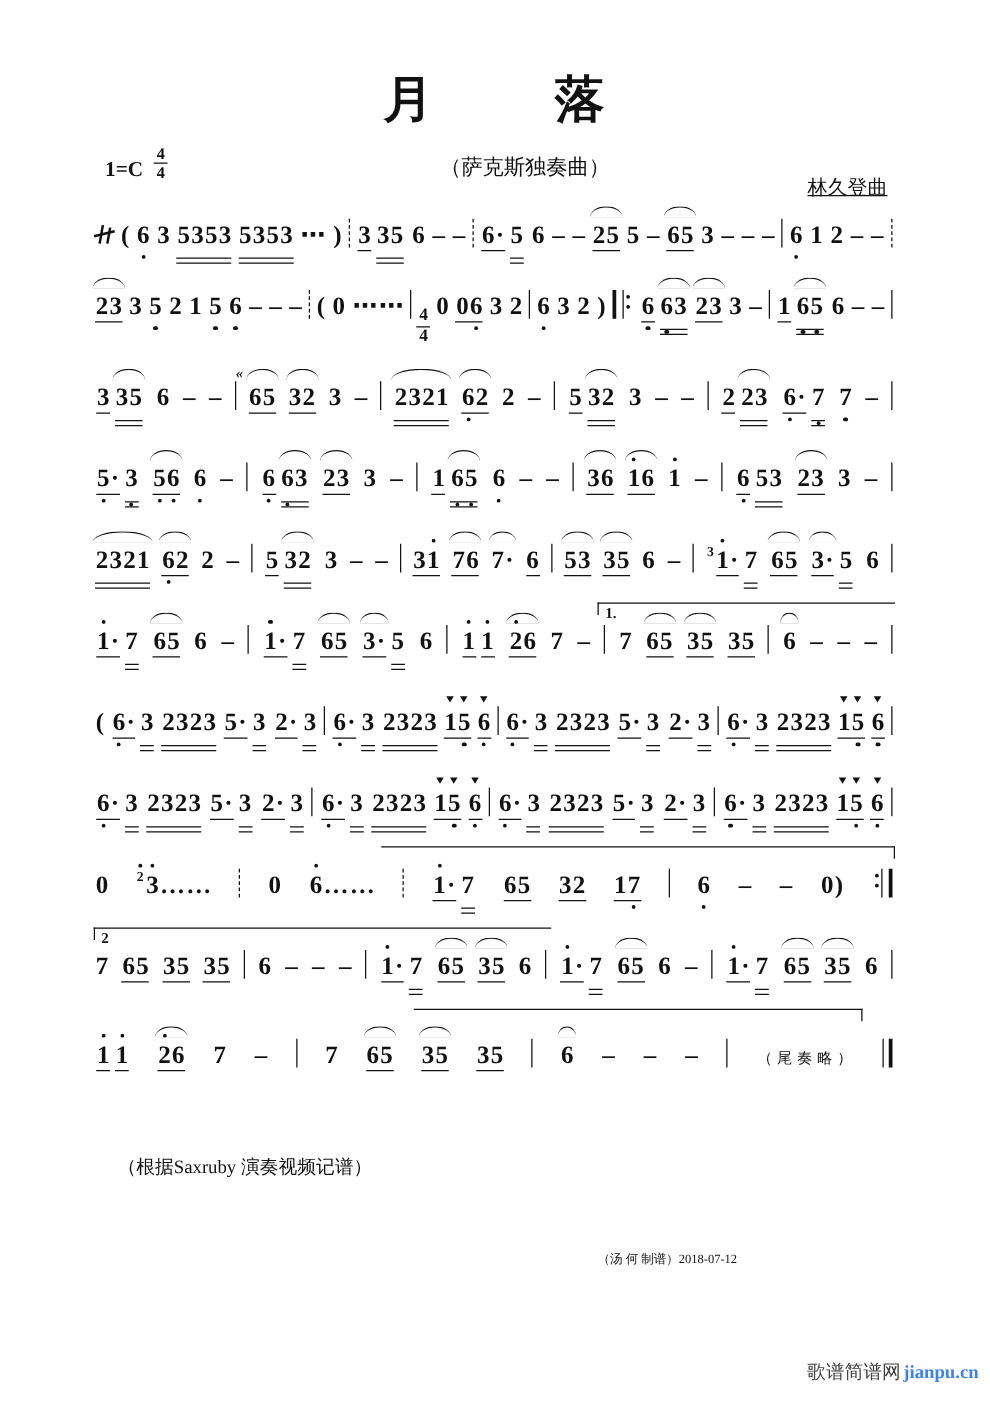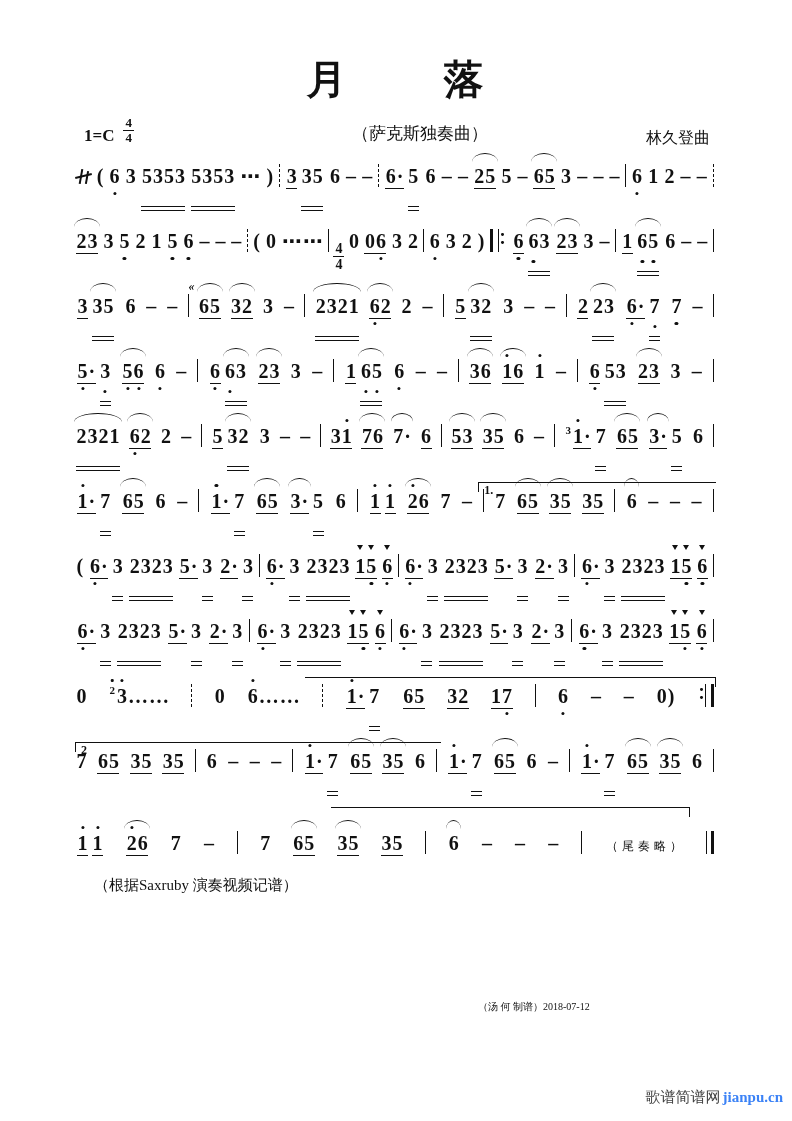--- a/index.html
+++ b/index.html
@@ -5,32 +5,32 @@
   html,body{margin:0;padding:0;background:#e9e9e9;}
   .page{position:relative;width:792px;height:1121px;background:#ffffff;margin:0 auto;
         font-family:"Liberation Serif","DejaVu Serif","DejaVu Sans",serif;color:#111;overflow:hidden;}
   
   .title{position:absolute;top:52px;left:0;right:0;display:flex;justify-content:center;gap:95px;
          font-size:40px;font-weight:700;letter-spacing:2px;}
   .keysig{position:absolute;left:84px;top:116px;font-size:17px;font-weight:700;display:flex;align-items:flex-end;gap:9px;}
   .hfrac{display:inline-flex;flex-direction:column;align-items:center;font-weight:700;font-size:13px;line-height:1.1;}
   .hfrac b:first-child{border-bottom:1.6px solid #111;padding:0 2px;}
   .subtitle{position:absolute;top:122px;left:0;right:0;text-align:center;font-size:17px;margin-left:48px;}
-  .composer{position:absolute;top:128px;right:82px;font-size:16px;}
+  .composer{position:absolute;top:140px;right:82px;font-size:16px;text-decoration:underline;}
   
   .music{position:absolute;left:75px;width:640px;top:152px;}
   .lrow{position:relative;height:65px;}
   .mline{position:absolute;left:0;right:0;bottom:10px;display:flex;justify-content:space-between;align-items:baseline;}
   .grp{display:inline-block;white-space:nowrap;}
   .grp .tok{margin:0 1px;}
   .tok{position:relative;display:inline-block;white-space:nowrap;padding:0 1px;}
   .txt{display:inline-block;font-weight:700;font-size:20px;line-height:22px;}
   .ch{position:relative;display:inline-block;padding:0 0.5px;}
   .tok.u1>.txt{border-bottom:1.6px solid #111;padding-bottom:1px;}
-  .tok.u2>.txt{position:relative;border-bottom:1.6px solid #111;padding-bottom:19px;}
+  .tok.u2>.txt{position:relative;border-bottom:1.6px solid #111;padding-bottom:7px;}
   .tok.u2>.txt::after{content:"";position:absolute;left:0;right:0;bottom:-4.5px;border-bottom:1.6px solid #111;}
   .ch .da{position:absolute;top:-6px;left:50%;transform:translateX(-50%);width:3.2px;height:3.2px;border-radius:50%;background:#111;}
   .ch .db{position:absolute;bottom:-8px;left:50%;transform:translateX(-50%);width:3.2px;height:3.2px;border-radius:50%;background:#111;}
   .tok.u2 .ch .db{bottom:-11px;}
   .ch .st{position:absolute;top:-10px;left:50%;transform:translateX(-50%);width:0;height:0;
           border-left:3px solid transparent;border-right:3px solid transparent;border-top:5px solid #111;}
   .slur{position:absolute;top:-12px;left:-1px;right:-1px;height:8px;
         border-top:1.7px solid #111;border-radius:50% 50% 0 0 / 100% 100% 0 0;}
   .grace{display:inline-block;font-size:11px;font-weight:700;transform:translateY(-9px);margin-right:1px;}
   .grace .ch .da{top:-5px;width:2.5px;height:2.5px;}
@@ -53,21 +53,21 @@
   .volta.hl{border-left:1.7px solid #111;}
   .volta.hr{border-right:1.7px solid #111;}
   .volta .vl{position:absolute;top:1px;left:5px;font-size:12px;font-weight:700;line-height:1;}
   
   .segno{position:relative;display:inline-block;width:17px;height:17px;transform:translateY(2px);}
   .segno i{position:absolute;background:#111;}
   .segno .s1{width:17px;height:2px;top:7px;left:0;transform:rotate(-14deg);}
   .segno .s2{width:2px;height:15px;top:1px;left:5px;transform:rotate(10deg);}
   .segno .s3{width:2px;height:13px;top:3px;left:11px;transform:rotate(10deg);}
   
-  .footnote{position:absolute;left:94px;top:876px;font-size:15px;}
+  .footnote{position:absolute;left:94px;top:924px;font-size:15px;}
   .credits{position:absolute;left:478px;top:1000px;font-size:10px;}
   .watermark{position:absolute;right:9px;top:1088px;font-size:15px;}
   .watermark .wm-url{font-weight:700;margin-left:2px;}
 </style>
 </head>
 <body>
 
 <div class="page">
 
   <div class="title">

